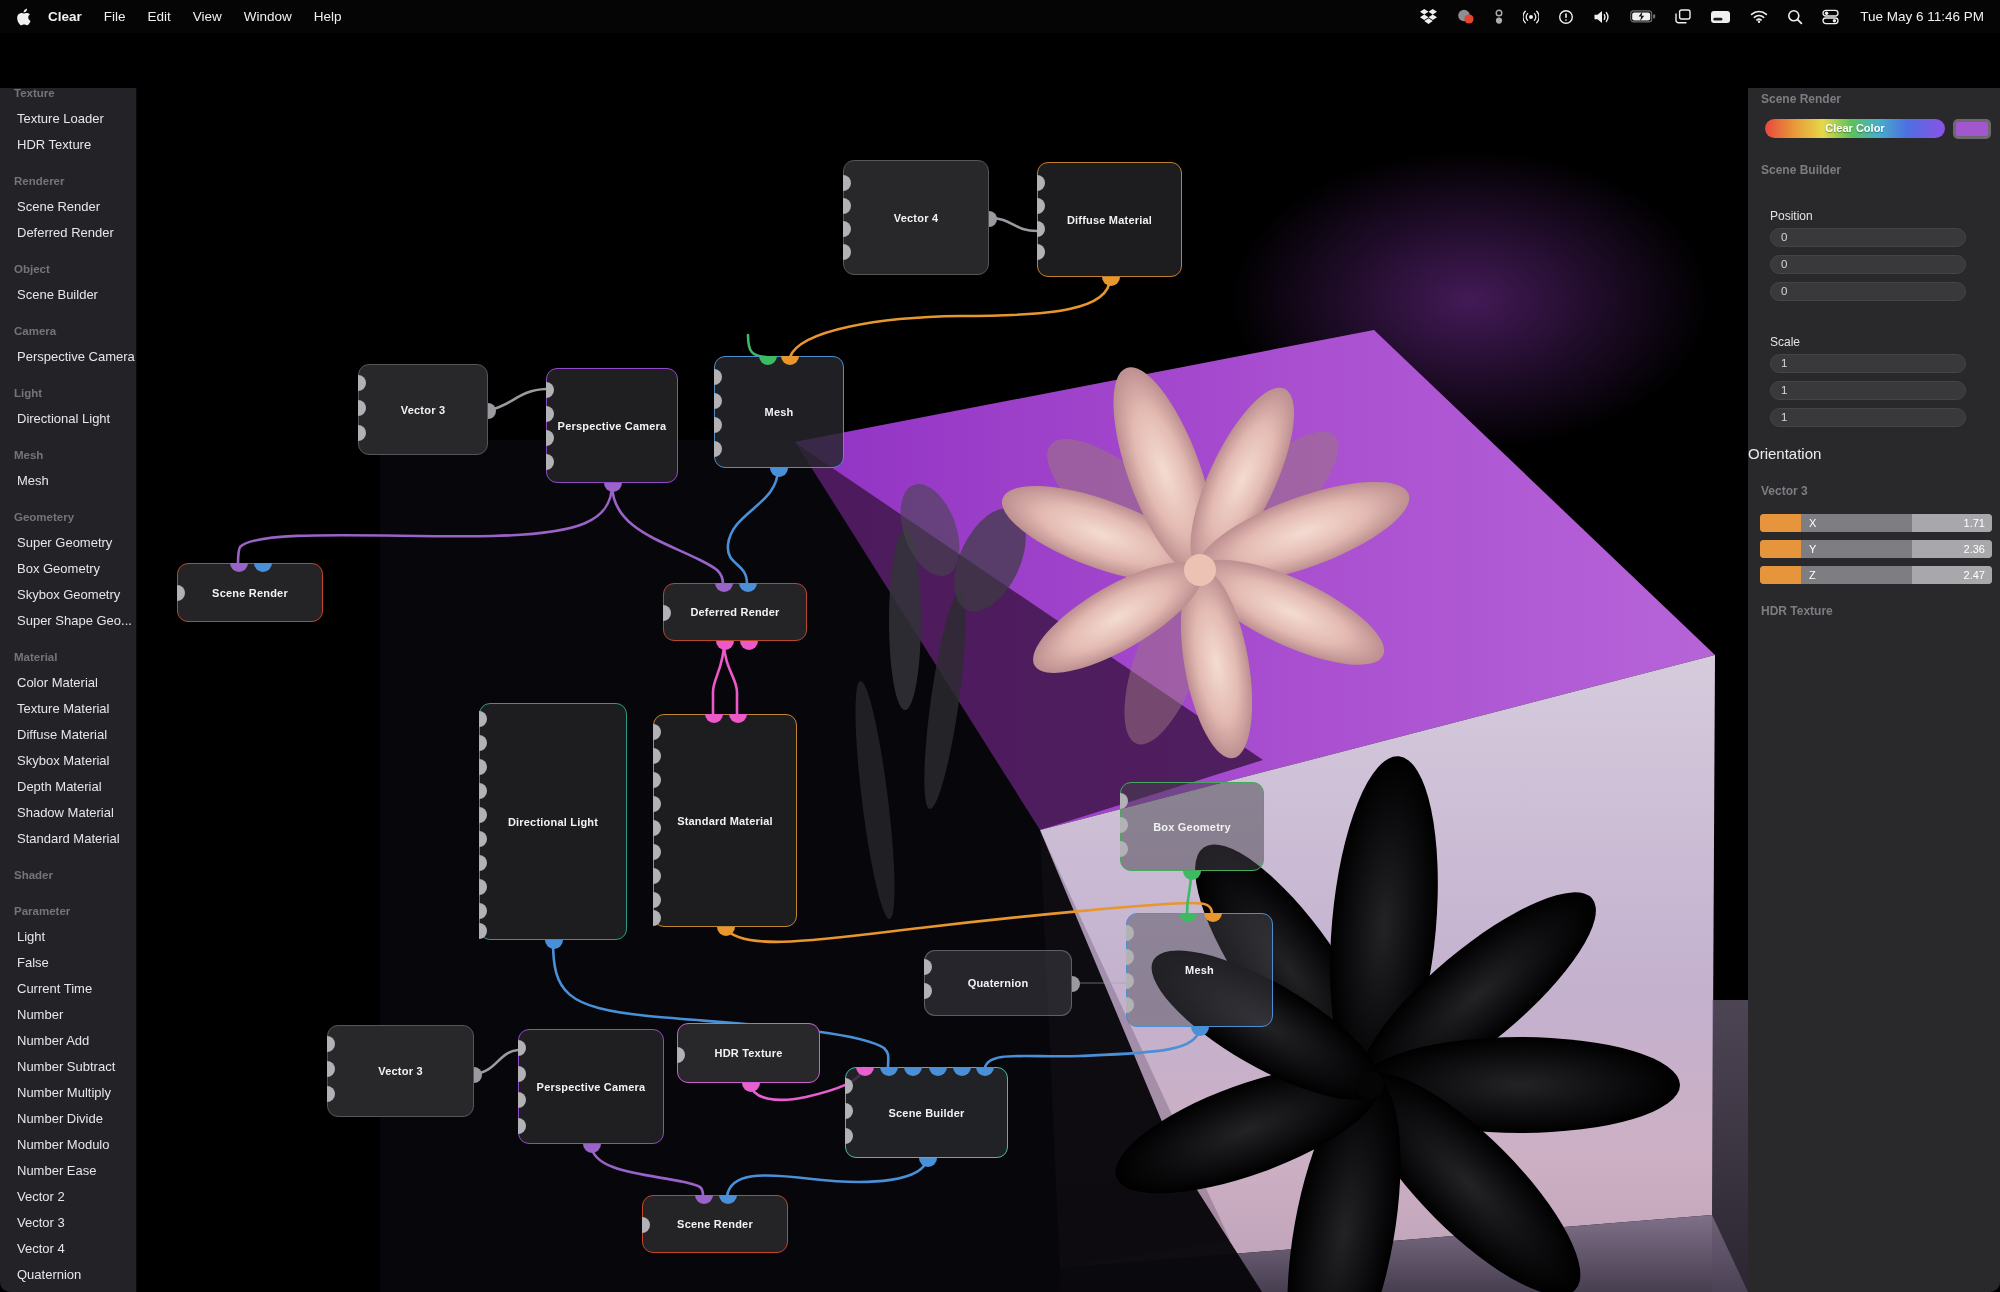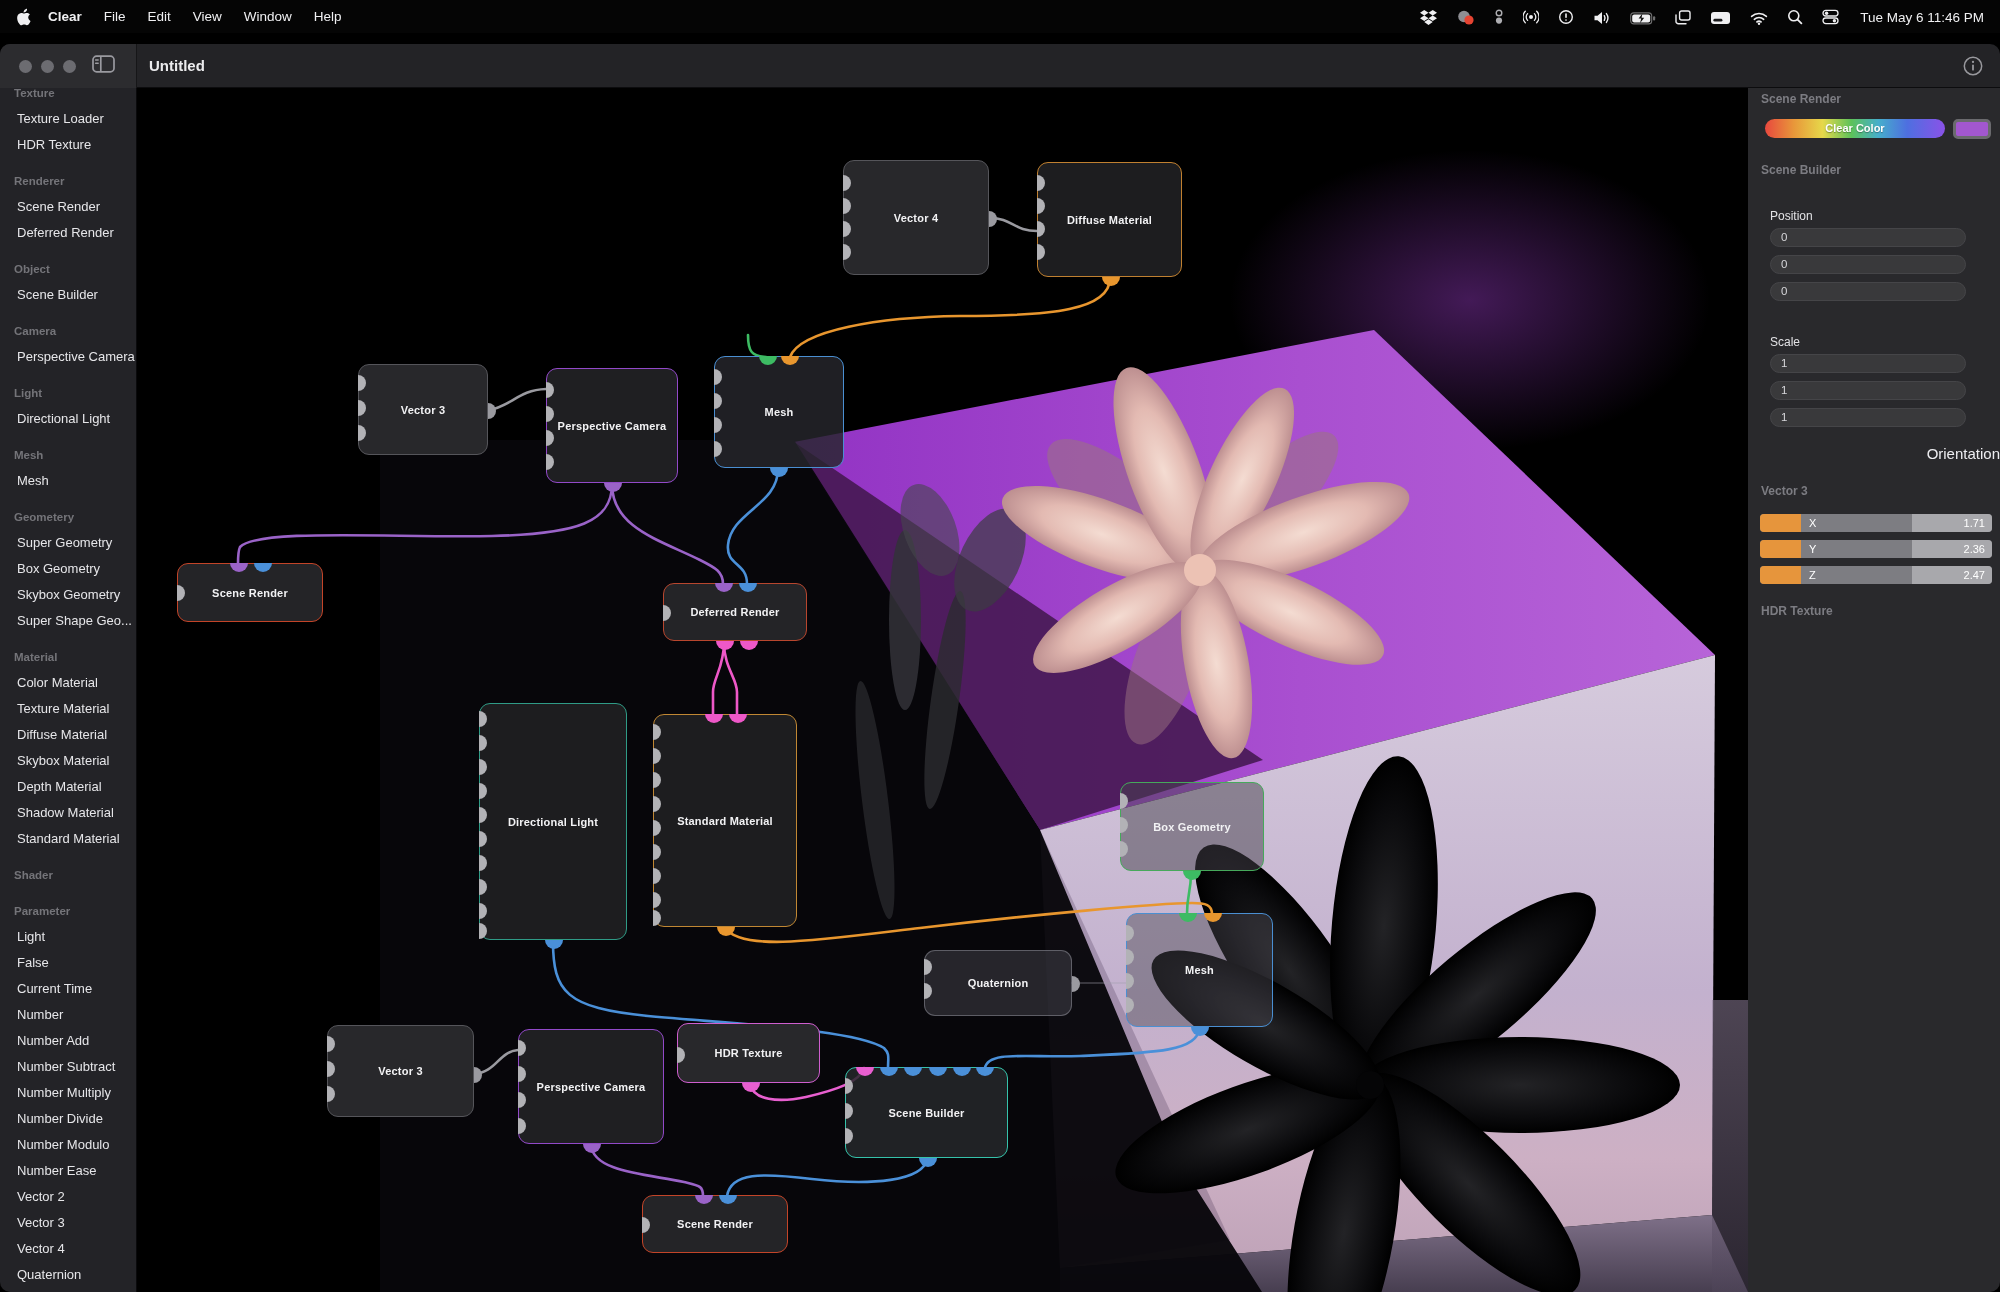--- a/index.html
+++ b/index.html
@@ -6,21 +6,21 @@
   html,body { width:2000px; height:1292px; background:#000; overflow:hidden;
     font-family:"Liberation Sans", sans-serif; }
 
   
   .menubar { position:absolute; top:0; left:0; width:2000px; height:33px; background:#050505;
     display:flex; align-items:center; padding:0 16px; color:#f0f0f2; font-size:13.5px; z-index:50; }
   .menus { display:flex; align-items:center; }
   .menu-item { padding:0 11px; font-weight:500; cursor:default; }
   .menu-item.app { font-weight:700; }
   .apple-wrap { margin-right:6px; display:flex; align-items:center; }
-  .statusbar { margin-left:auto; display:flex; align-items:flex-end; gap:19px; }
+  .statusbar { margin-left:auto; display:flex; align-items:center; gap:19px; }
   .statusbar svg { display:block; }
   .clock { font-size:13.5px; font-weight:500; white-space:nowrap; margin-left:2px; }
 
   
   .window { position:absolute; top:44px; left:0; width:2000px; height:1248px;
     border-radius:10px; overflow:hidden; background:#000; }
   .titlebar { position:absolute; top:0; left:0; width:100%; height:44px; background:#232326;
     border-bottom:1px solid #0c0c0e; z-index:10; }
   .titlebar-left { position:absolute; left:0; top:0; width:137px; height:44px; background:#2c2c2f;
     border-right:1px solid #161618; display:flex; align-items:center; padding-left:19px; }
@@ -61,21 +61,21 @@
   .clearcolor { position:absolute; left:17px; top:31px; width:180px; height:19px; border-radius:9.5px;
     background:linear-gradient(90deg,#e8483e 0%,#e8973a 16%,#e6d84a 32%,#5cc25a 48%,#46aecb 63%,#4e6fe0 79%,#8a52e8 100%);
     color:#fff; font-size:11px; font-weight:700; text-align:center; line-height:19px;
     text-shadow:0 1px 1px rgba(0,0,0,.35); cursor:pointer; }
   .swatch { position:absolute; left:205px; top:31px; width:38px; height:20px; border-radius:5px;
     border:3px solid #6a6a6e; cursor:pointer; }
   .rp-label { position:absolute; left:22px; font-size:12px; color:#e2e2e5; }
   .ipgroup { position:absolute; left:22px; width:196px; }
   .ip { width:196px; height:19px; border-radius:9.5px; background:#39393b; border:1px solid #454548;
     color:#d6d6da; font-size:11.5px; line-height:17px; padding-left:10px; margin-bottom:8px; }
-  .orientation { position:absolute; left:0; width:100%; text-align:right; color:#ececf0; font-size:15px; }
+  .orientation { position:absolute; left:0; width:100%; text-align:left; color:#ececf0; font-size:15px; }
   .sliders { position:absolute; left:12px; width:232px; }
   .slider-row { position:relative; width:232px; height:18px; border-radius:4px; overflow:hidden;
     margin-bottom:8px; background:#7d7d82; cursor:ew-resize; }
   .slider-swatch { position:absolute; left:0; top:0; width:41px; height:18px; }
   .slider-axis { position:absolute; left:49px; top:0; height:18px; line-height:18px;
     color:#fff; font-size:11px; }
   .slider-val { position:absolute; right:0; top:0; width:80px; height:18px; line-height:18px;
     background:#a8a8ac; color:#fff; font-size:11px; text-align:right; padding-right:7px; }
 </style>
 </head>
@@ -147,43 +147,20 @@
         <circle cx="4.6" cy="4.2" r="1.7" fill="#efeff1"></circle>
         <rect x="1" y="9" width="15" height="5.6" rx="2.8" stroke="#efeff1" stroke-width="1.3" fill="none"></rect>
         <circle cx="12.4" cy="11.8" r="1.7" fill="#efeff1"></circle>
       </svg>
     <span class="clock">Tue May 6  11:46 PM</span>
   </span>
 </div>
 
 <div class="window">
 
-  <div class="titlebar">
-    <div class="titlebar-left">
-      <div class="dot"></div>
-      <div class="dot"></div>
-      <div class="dot"></div>
-      <span class="sb-toggle">
-        <svg width="23" height="18" viewBox="0 0 23 18">
-            <rect x="1" y="1.2" width="21" height="15.6" rx="3.6" stroke="#9a9aa0" stroke-width="1.7" fill="none"></rect>
-            <line x1="8.8" y1="1.2" x2="8.8" y2="16.8" stroke="#9a9aa0" stroke-width="1.7"></line>
-            <line x1="3.6" y1="5" x2="6.2" y2="5" stroke="#9a9aa0" stroke-width="1.4" stroke-linecap="round"></line>
-            <line x1="3.6" y1="8.2" x2="6.2" y2="8.2" stroke="#9a9aa0" stroke-width="1.4" stroke-linecap="round"></line>
-          </svg>
-      </span>
-    </div>
-    <span class="win-title">Untitled</span>
-    <span class="info-btn">
-      <svg width="22" height="22" viewBox="0 0 22 22">
-          <circle cx="11" cy="11" r="8.7" stroke="#98989d" stroke-width="1.5" fill="none"></circle>
-          <rect x="10.1" y="9.6" width="1.8" height="6" rx=".9" fill="#98989d"></rect>
-          <circle cx="11" cy="6.9" r="1.15" fill="#98989d"></circle>
-        </svg>
-    </span>
-  </div>
 
   <div class="sidebar">
     <div class="sidebar-list">
         <div class="sb-header">Texture</div>
         <div class="sb-item">Texture Loader</div>
         <div class="sb-item">HDR Texture</div>
         <div class="sb-header">Renderer</div>
         <div class="sb-item">Scene Render</div>
         <div class="sb-item">Deferred Render</div>
         <div class="sb-header">Object</div>

